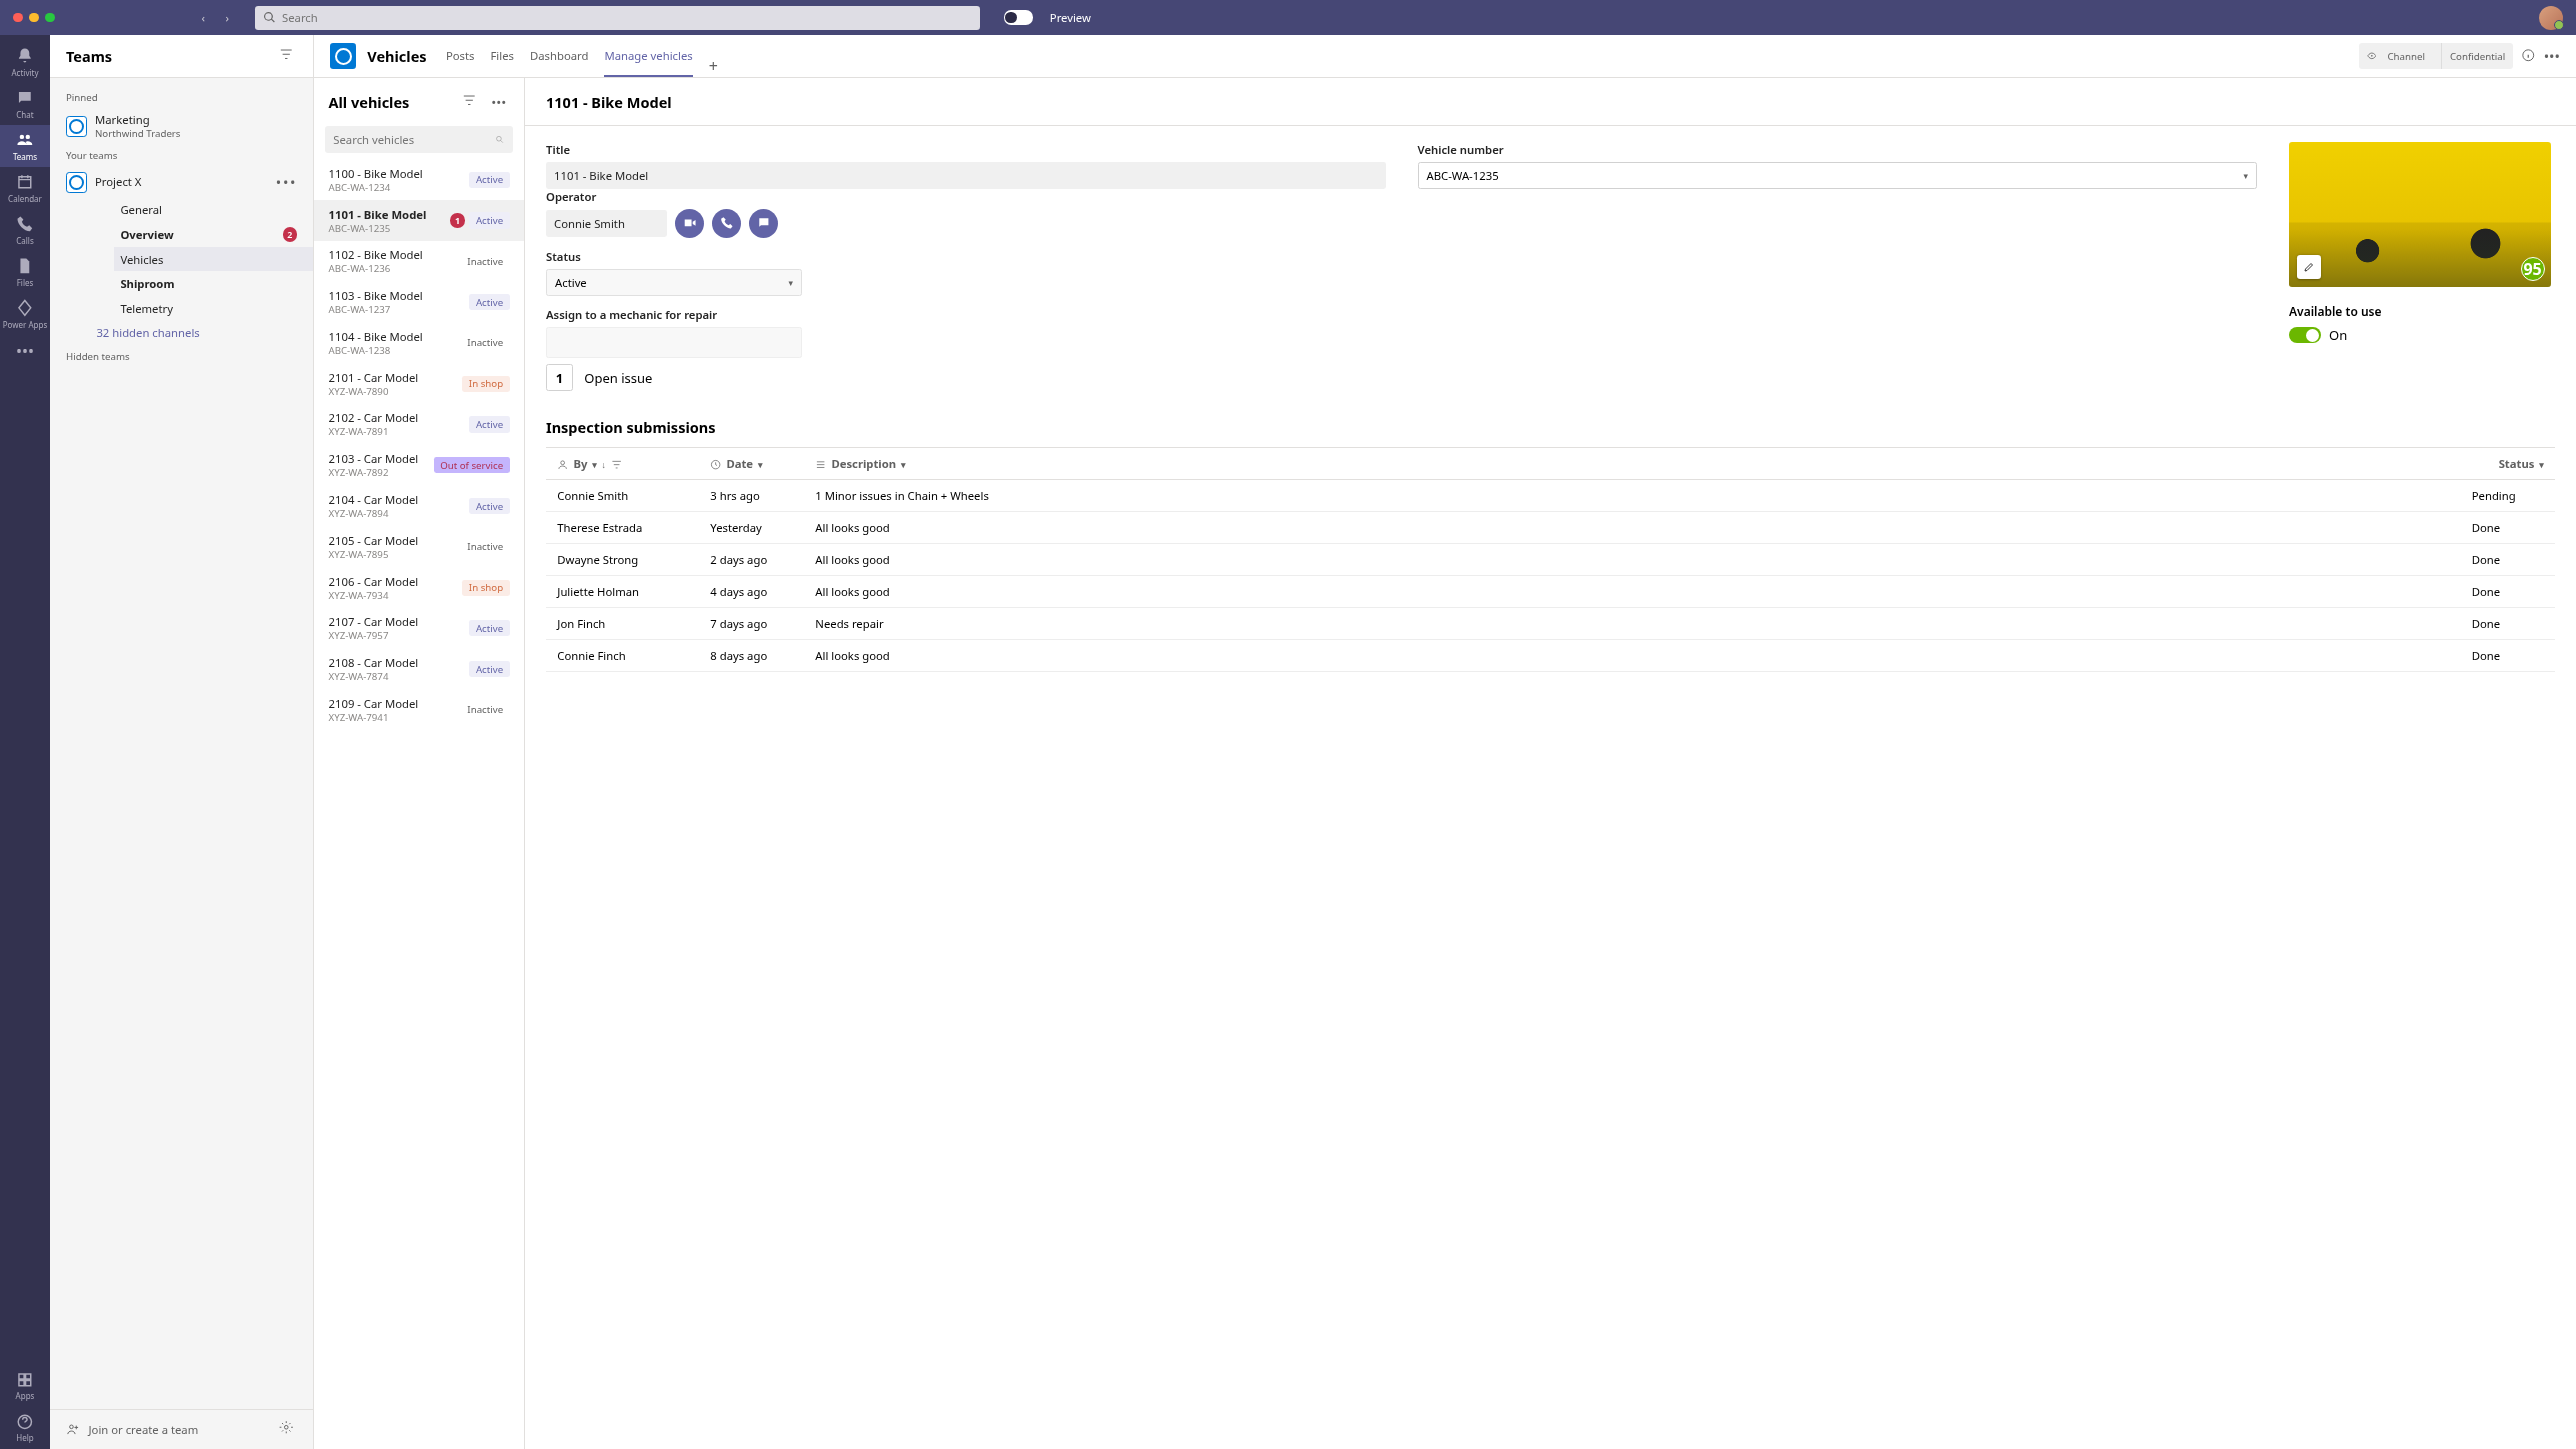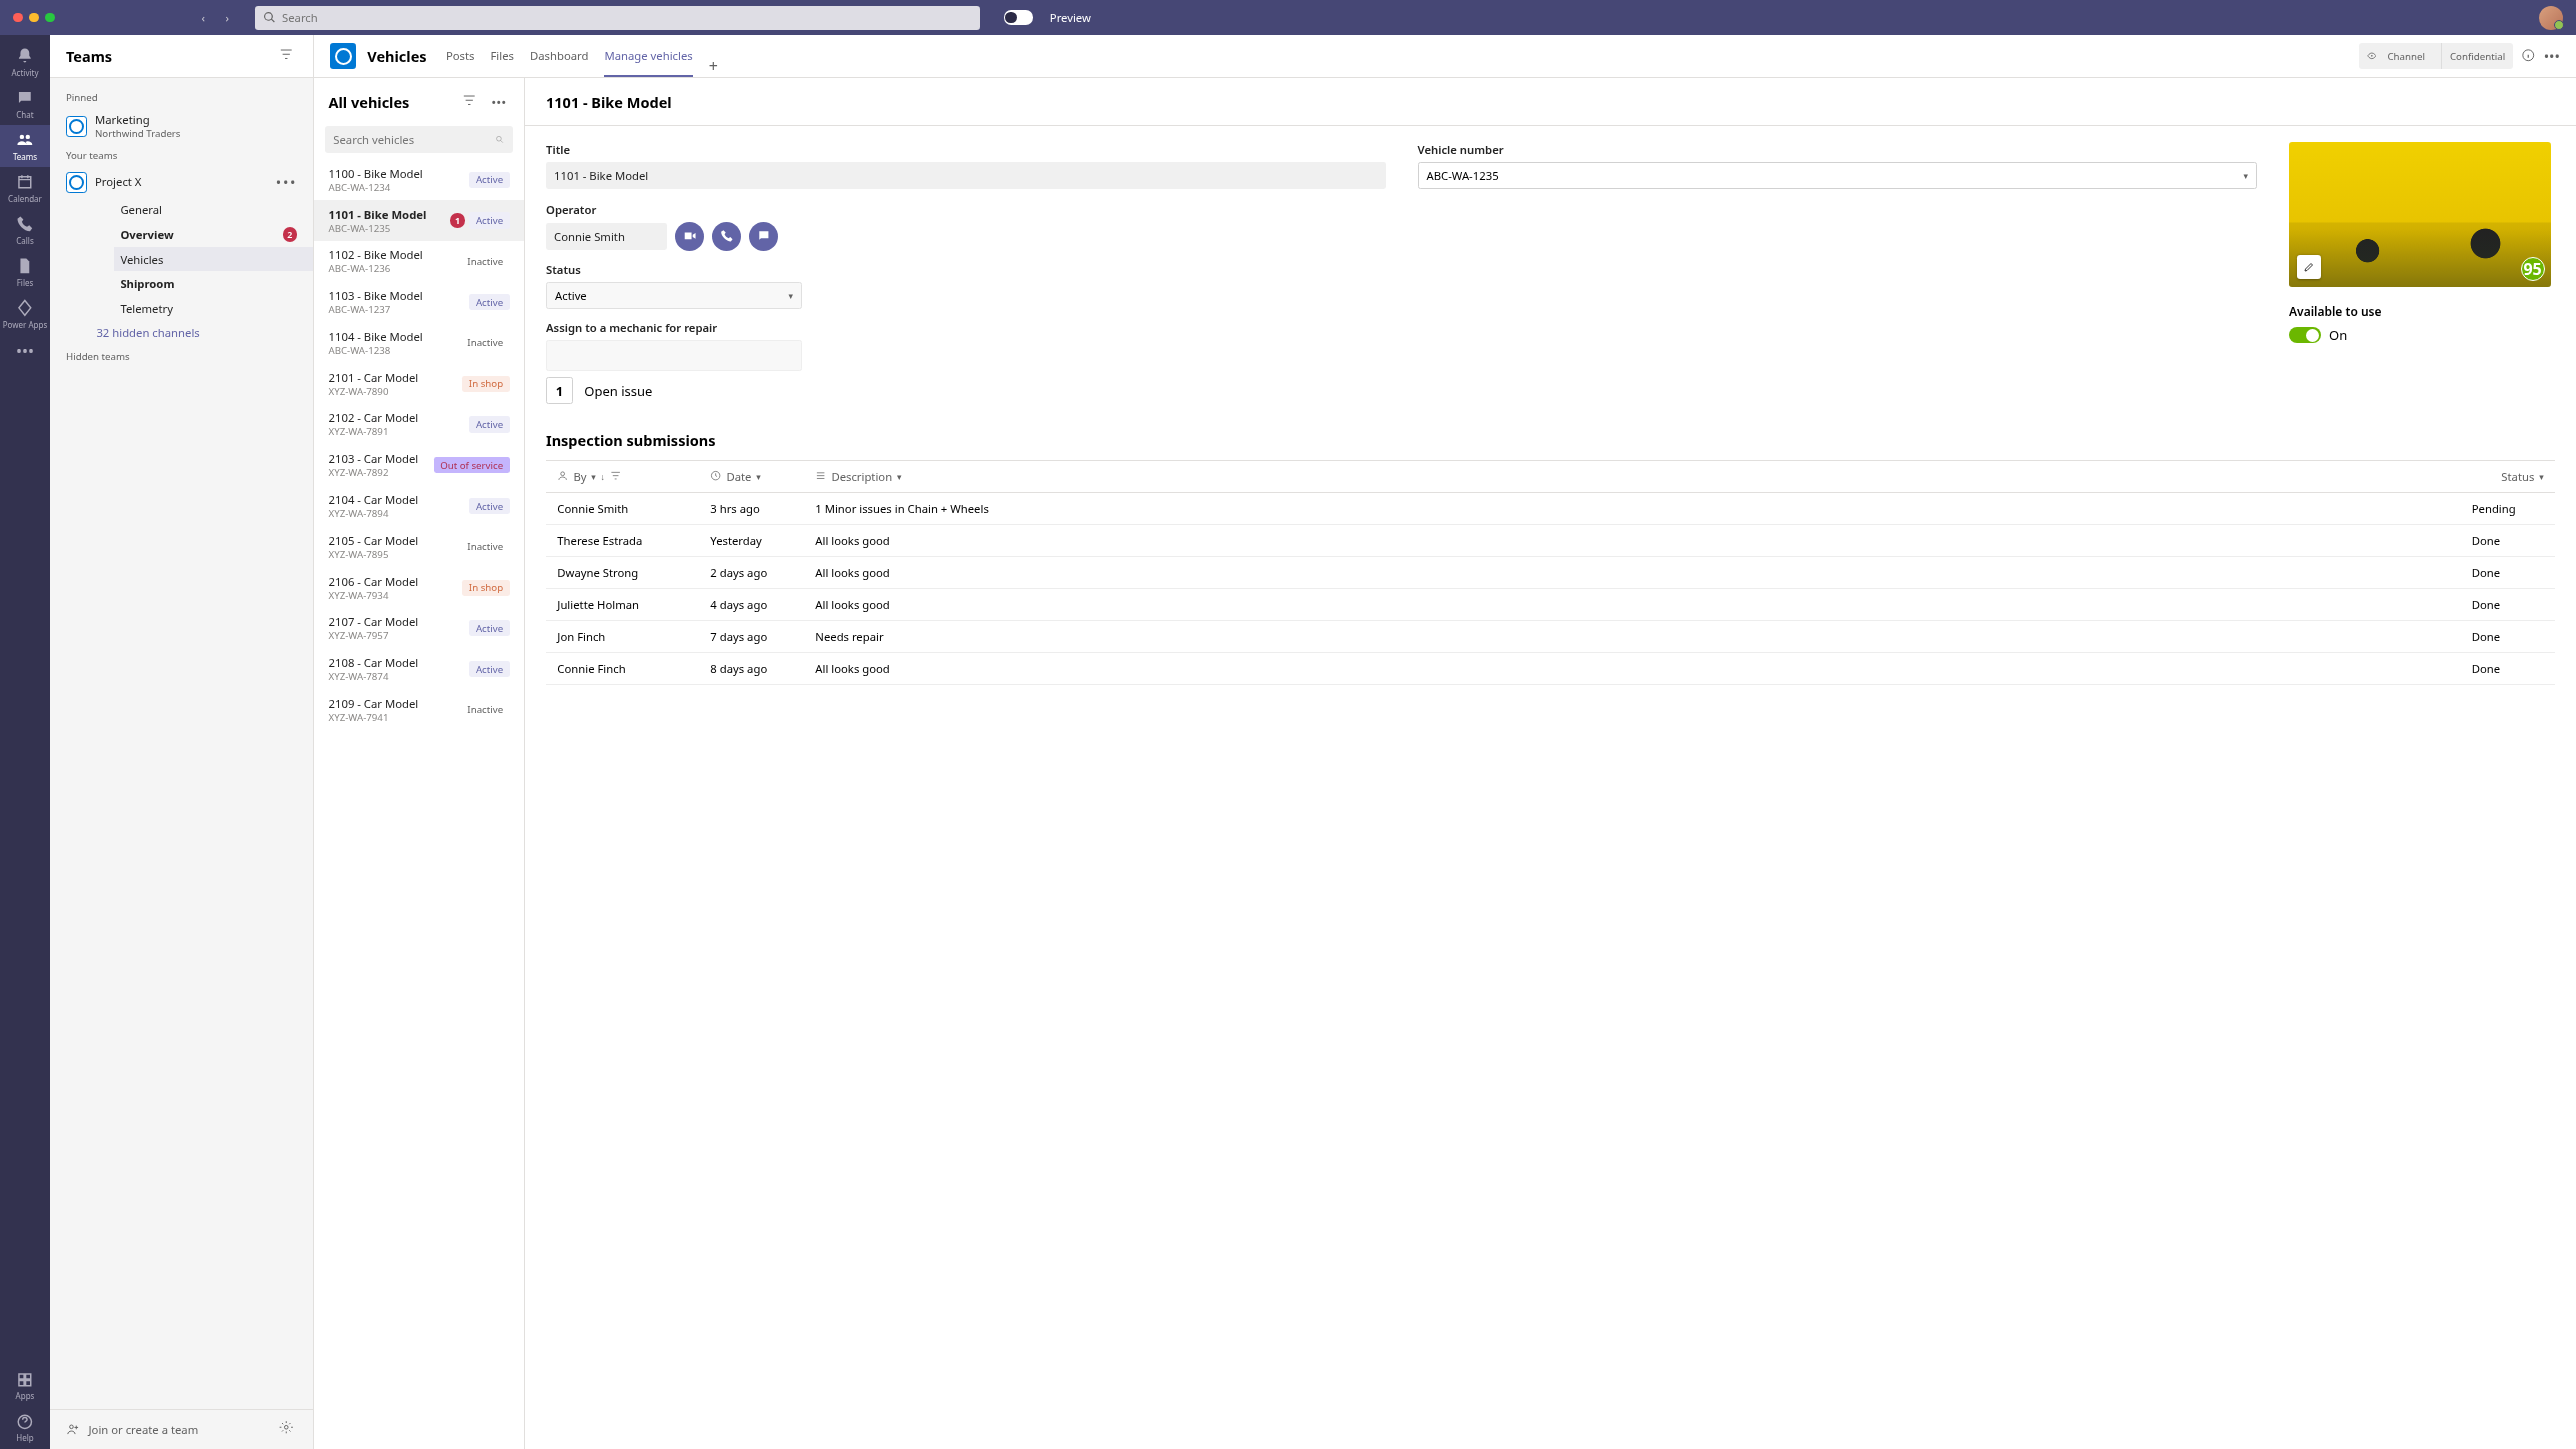--- a/index.html
+++ b/index.html
@@ -229,21 +229,21 @@
 .detail-header{
   height:48px;display:flex;align-items:center;padding:0 21px;
   border-bottom:0.8px solid #e1dfdd;
 }
 .detail-header h2{font-size:14.5px;font-weight:700;}
 
 .detail-body{padding:16px 21px;display:flex;gap:32px;}
 .detail-left{flex:1;}
 .detail-right{width:266px;}
 
-.field-row{display:flex;gap:32px;margin-bottom:13px;}
+.field-row{display:flex;gap:32px;}
 .field{flex:1;display:flex;flex-direction:column;gap:4.8px;}
 .field label{font-size:11.3px;font-weight:600;color:#242424;}
 .field .val-box{
   height:27px;background:#f0f0f0;border-radius:2.4px;
   display:flex;align-items:center;padding:0 8px;font-size:11.3px;color:#242424;
 }
 .field .dropdown{
   height:27px;border:0.8px solid #d1d1d1;border-radius:2.4px;
   display:flex;align-items:center;padding:0 8px;font-size:11.3px;
   justify-content:space-between;cursor:pointer;background:#fff;
@@ -314,21 +314,21 @@
 .insp-table{width:100%;border-top:0.8px solid #e1dfdd;}
 .insp-head,.insp-row{
   display:grid;
   grid-template-columns: 153px 105px 1fr 72px;
   align-items:center;
   padding:8px 11.3px;
   border-bottom:0.8px solid #ededed;
   font-size:11.3px;
 }
 .insp-head{color:#616161;border-bottom:0.8px solid #e1dfdd;}
-.insp-head .col{display:flex;align-items:center;gap:4.8px;cursor:pointer;}
+.insp-head .col{display:flex;align-items:flex-end;gap:4.8px;cursor:pointer;font-weight:bold;}
 .insp-head svg{width:11.3px;height:11.3px;stroke:#616161;fill:none;stroke-width:1.6;}
 .col.status{justify-content:flex-end;}
 .insp-row .c4{text-align:left;}
 
 </style>
 </head>
 <body>
 
 <div class="titlebar">
   <div class="traffic">

